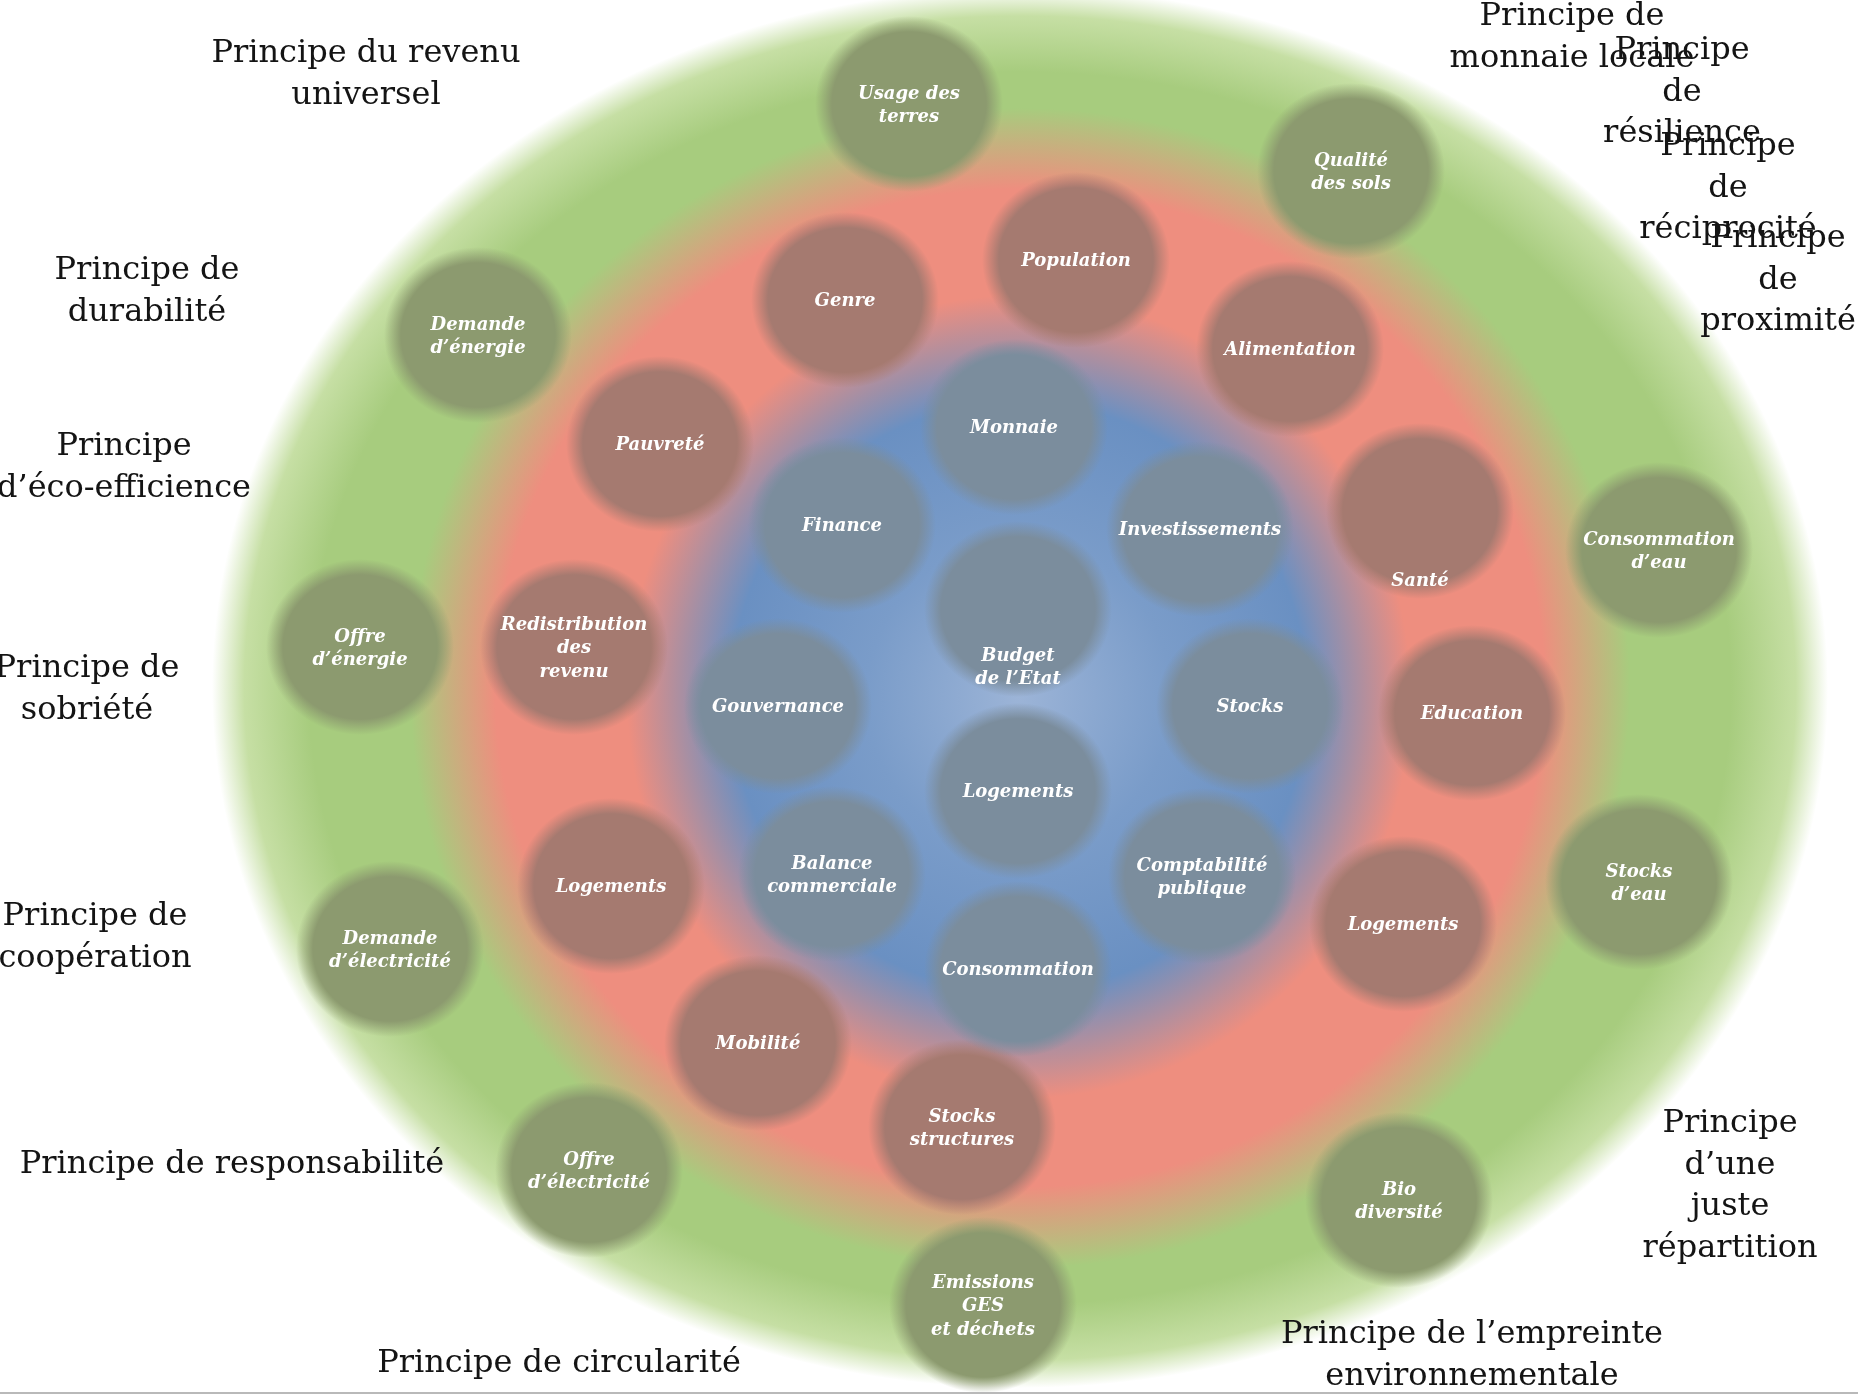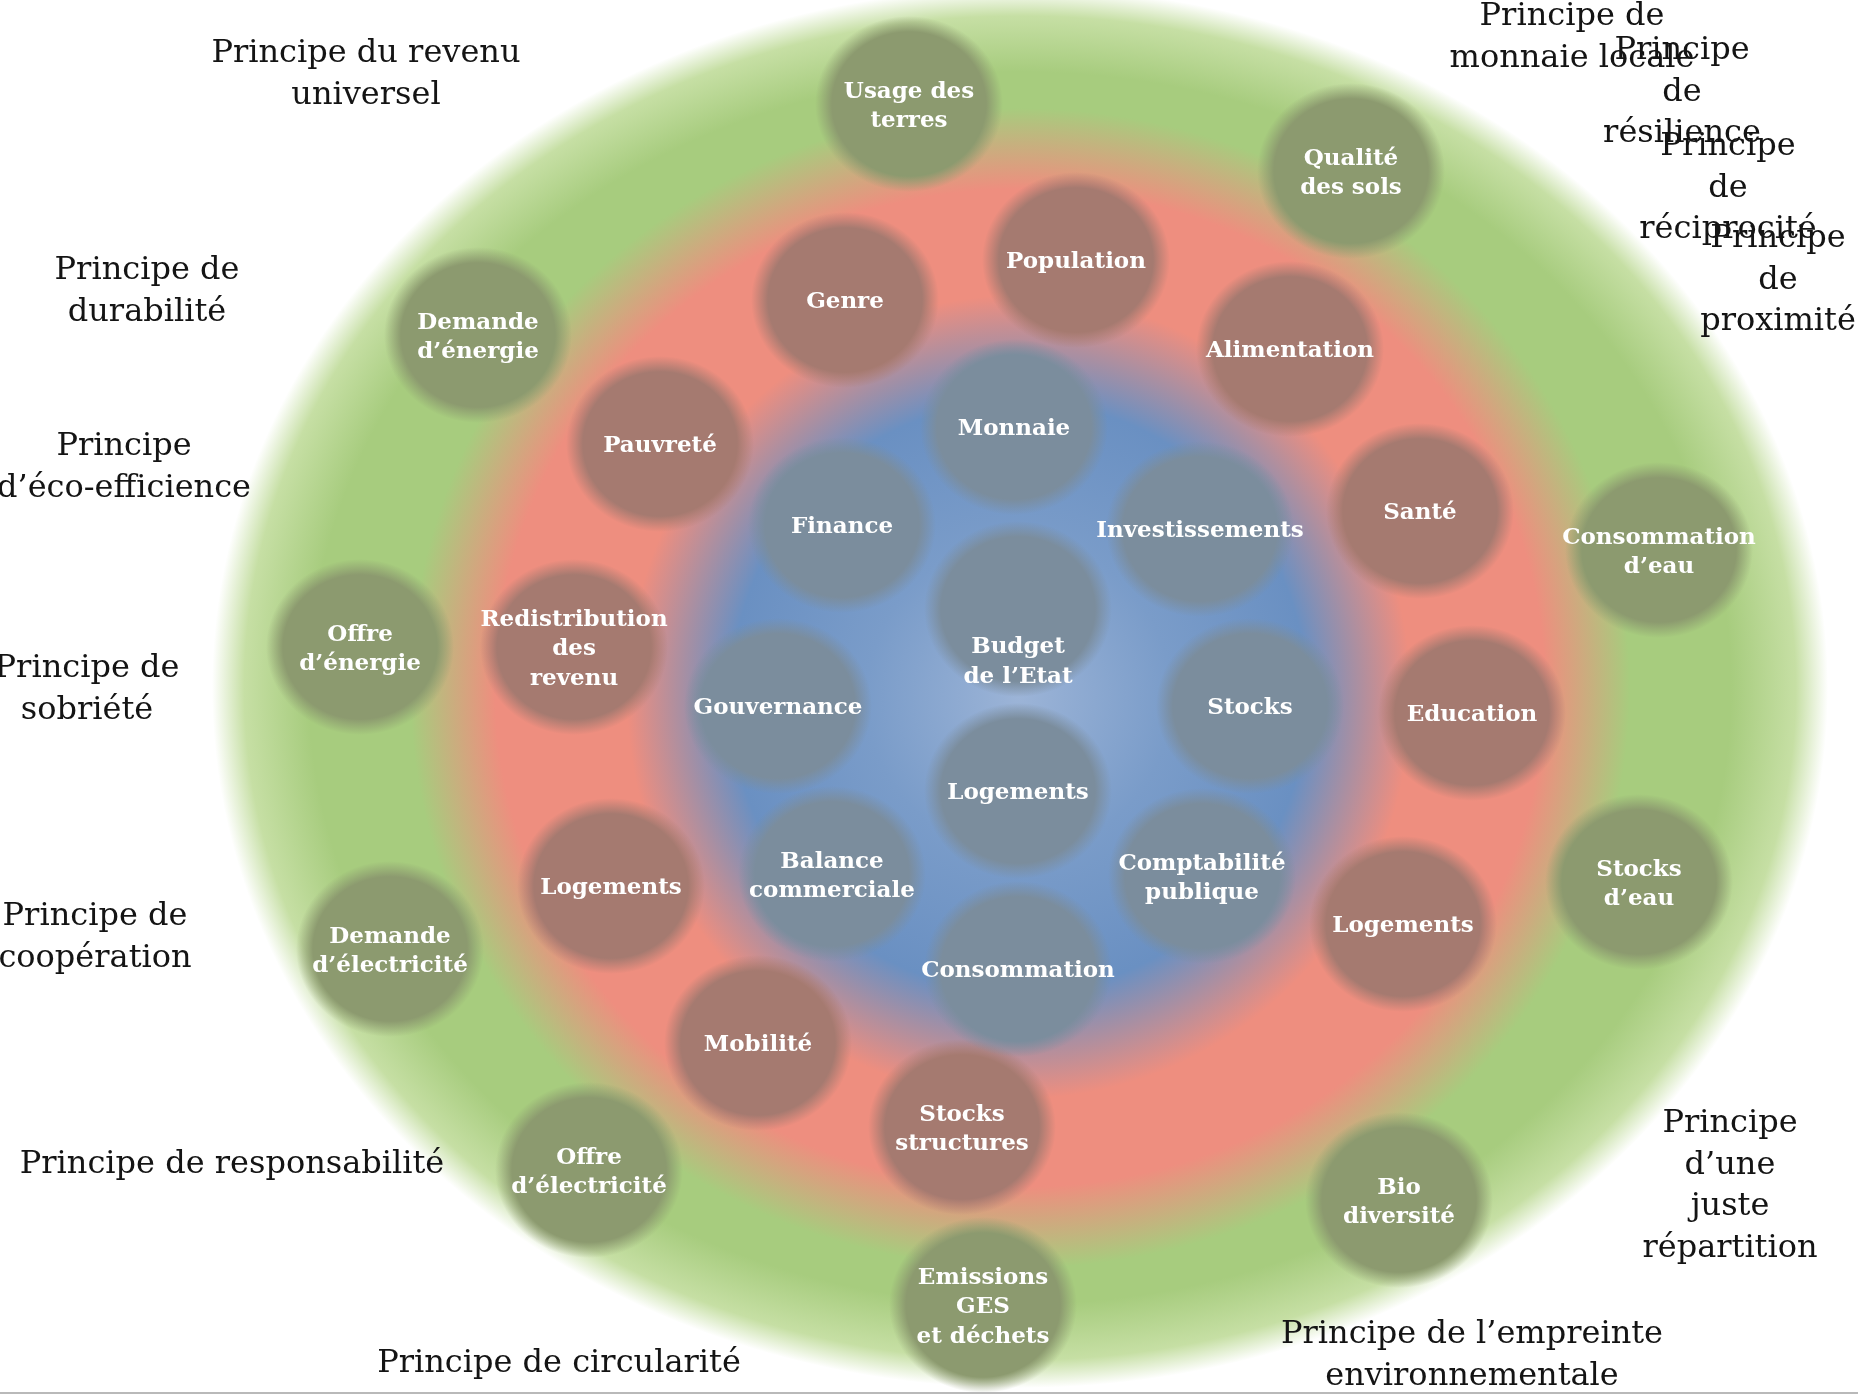--- a/index.html
+++ b/index.html
@@ -35,24 +35,25 @@
 
   .bubble {
     position: absolute;
     width: 188px; height: 176px;
     border-radius: 50%;
     transform: translate(-50%, -50%);
     display: flex; align-items: center; justify-content: center;
     text-align: center;
     color: #ffffff;
     font-weight: 700;
-    font-size: 23px;
+    font-size: 18px;
     line-height: 1.28;
     white-space: pre-line;
     padding: 8px;
+    font-style: italic;
   }
   .bubble-green  { background: radial-gradient(closest-side, #8c9a6f 0%, #8c9a6f 82%, rgba(140,154,111,0) 100%); }
   .bubble-red    { background: radial-gradient(closest-side, #a57a70 0%, #a57a70 82%, rgba(165,122,112,0) 100%); }
   .bubble-blue   { background: radial-gradient(closest-side, #7b8d9d 0%, #7b8d9d 82%, rgba(123,141,157,0) 100%); }
 
   .principle {
     position: absolute;
     transform: translate(-50%, -50%);
     text-align: center;
     color: #141414;
@@ -95,21 +96,21 @@
 d’électricité</span></div>
       <div class="bubble bubble-green" style="left: 1399px; top: 1200px;"><span>Bio
 diversité</span></div>
       <div class="bubble bubble-green" style="left: 983px; top: 1305px;"><span>Emissions
 GES
 et déchets</span></div>
       <div class="bubble bubble-red" style="left: 1076px; top: 260px;"><span>Population</span></div>
       <div class="bubble bubble-red" style="left: 845px; top: 300px;"><span>Genre</span></div>
       <div class="bubble bubble-red" style="left: 1290px; top: 349px;"><span>Alimentation</span></div>
       <div class="bubble bubble-red" style="left: 660px; top: 444px;"><span>Pauvreté</span></div>
-      <div class="bubble bubble-red" style="left: 1420px; top: 511px;"><span>Santé</span></div>
+      <div class="bubble bubble-red" style="left: 1420px; top: 511px; align-items: flex-end;"><span>Santé</span></div>
       <div class="bubble bubble-red" style="left: 574px; top: 647px;"><span>Redistribution
 des
 revenu</span></div>
       <div class="bubble bubble-red" style="left: 1472px; top: 713px;"><span>Education</span></div>
       <div class="bubble bubble-red" style="left: 611px; top: 886px;"><span>Logements</span></div>
       <div class="bubble bubble-red" style="left: 1403px; top: 924px;"><span>Logements</span></div>
       <div class="bubble bubble-red" style="left: 758px; top: 1043px;"><span>Mobilité</span></div>
       <div class="bubble bubble-red" style="left: 962px; top: 1127px;"><span>Stocks
 structures</span></div>
       <div class="bubble bubble-blue" style="left: 1014px; top: 427px;"><span>Monnaie</span></div>

